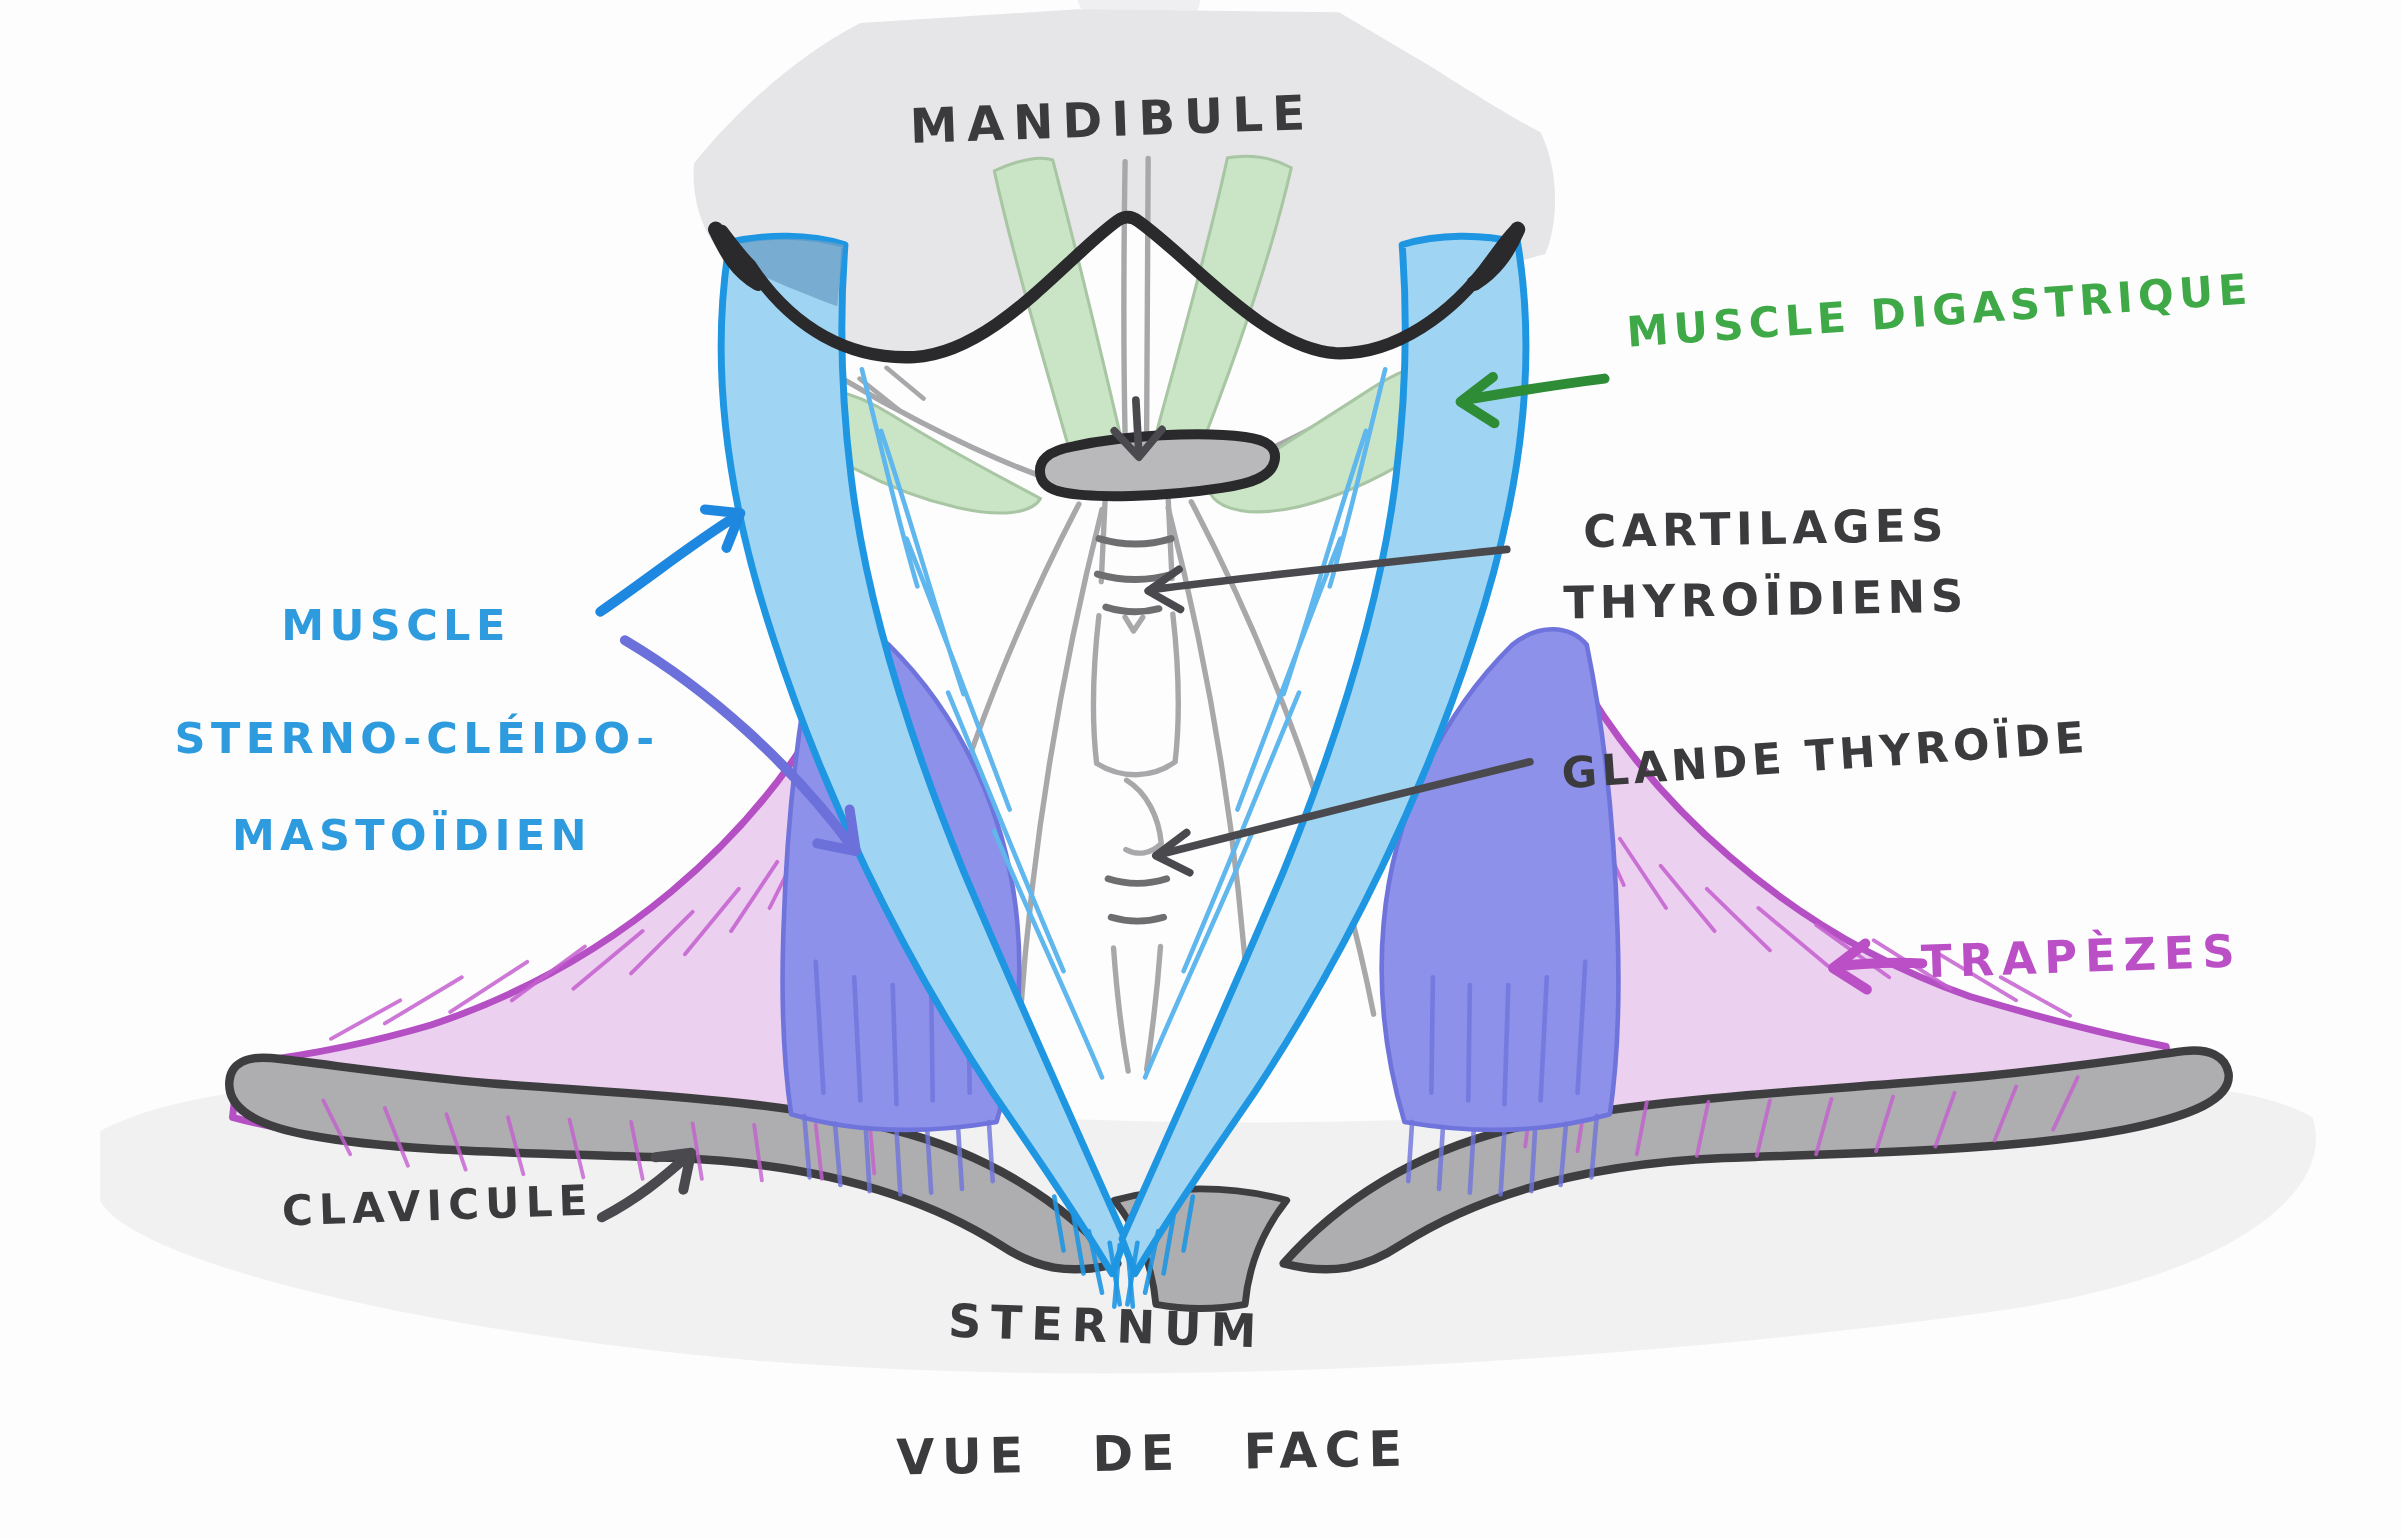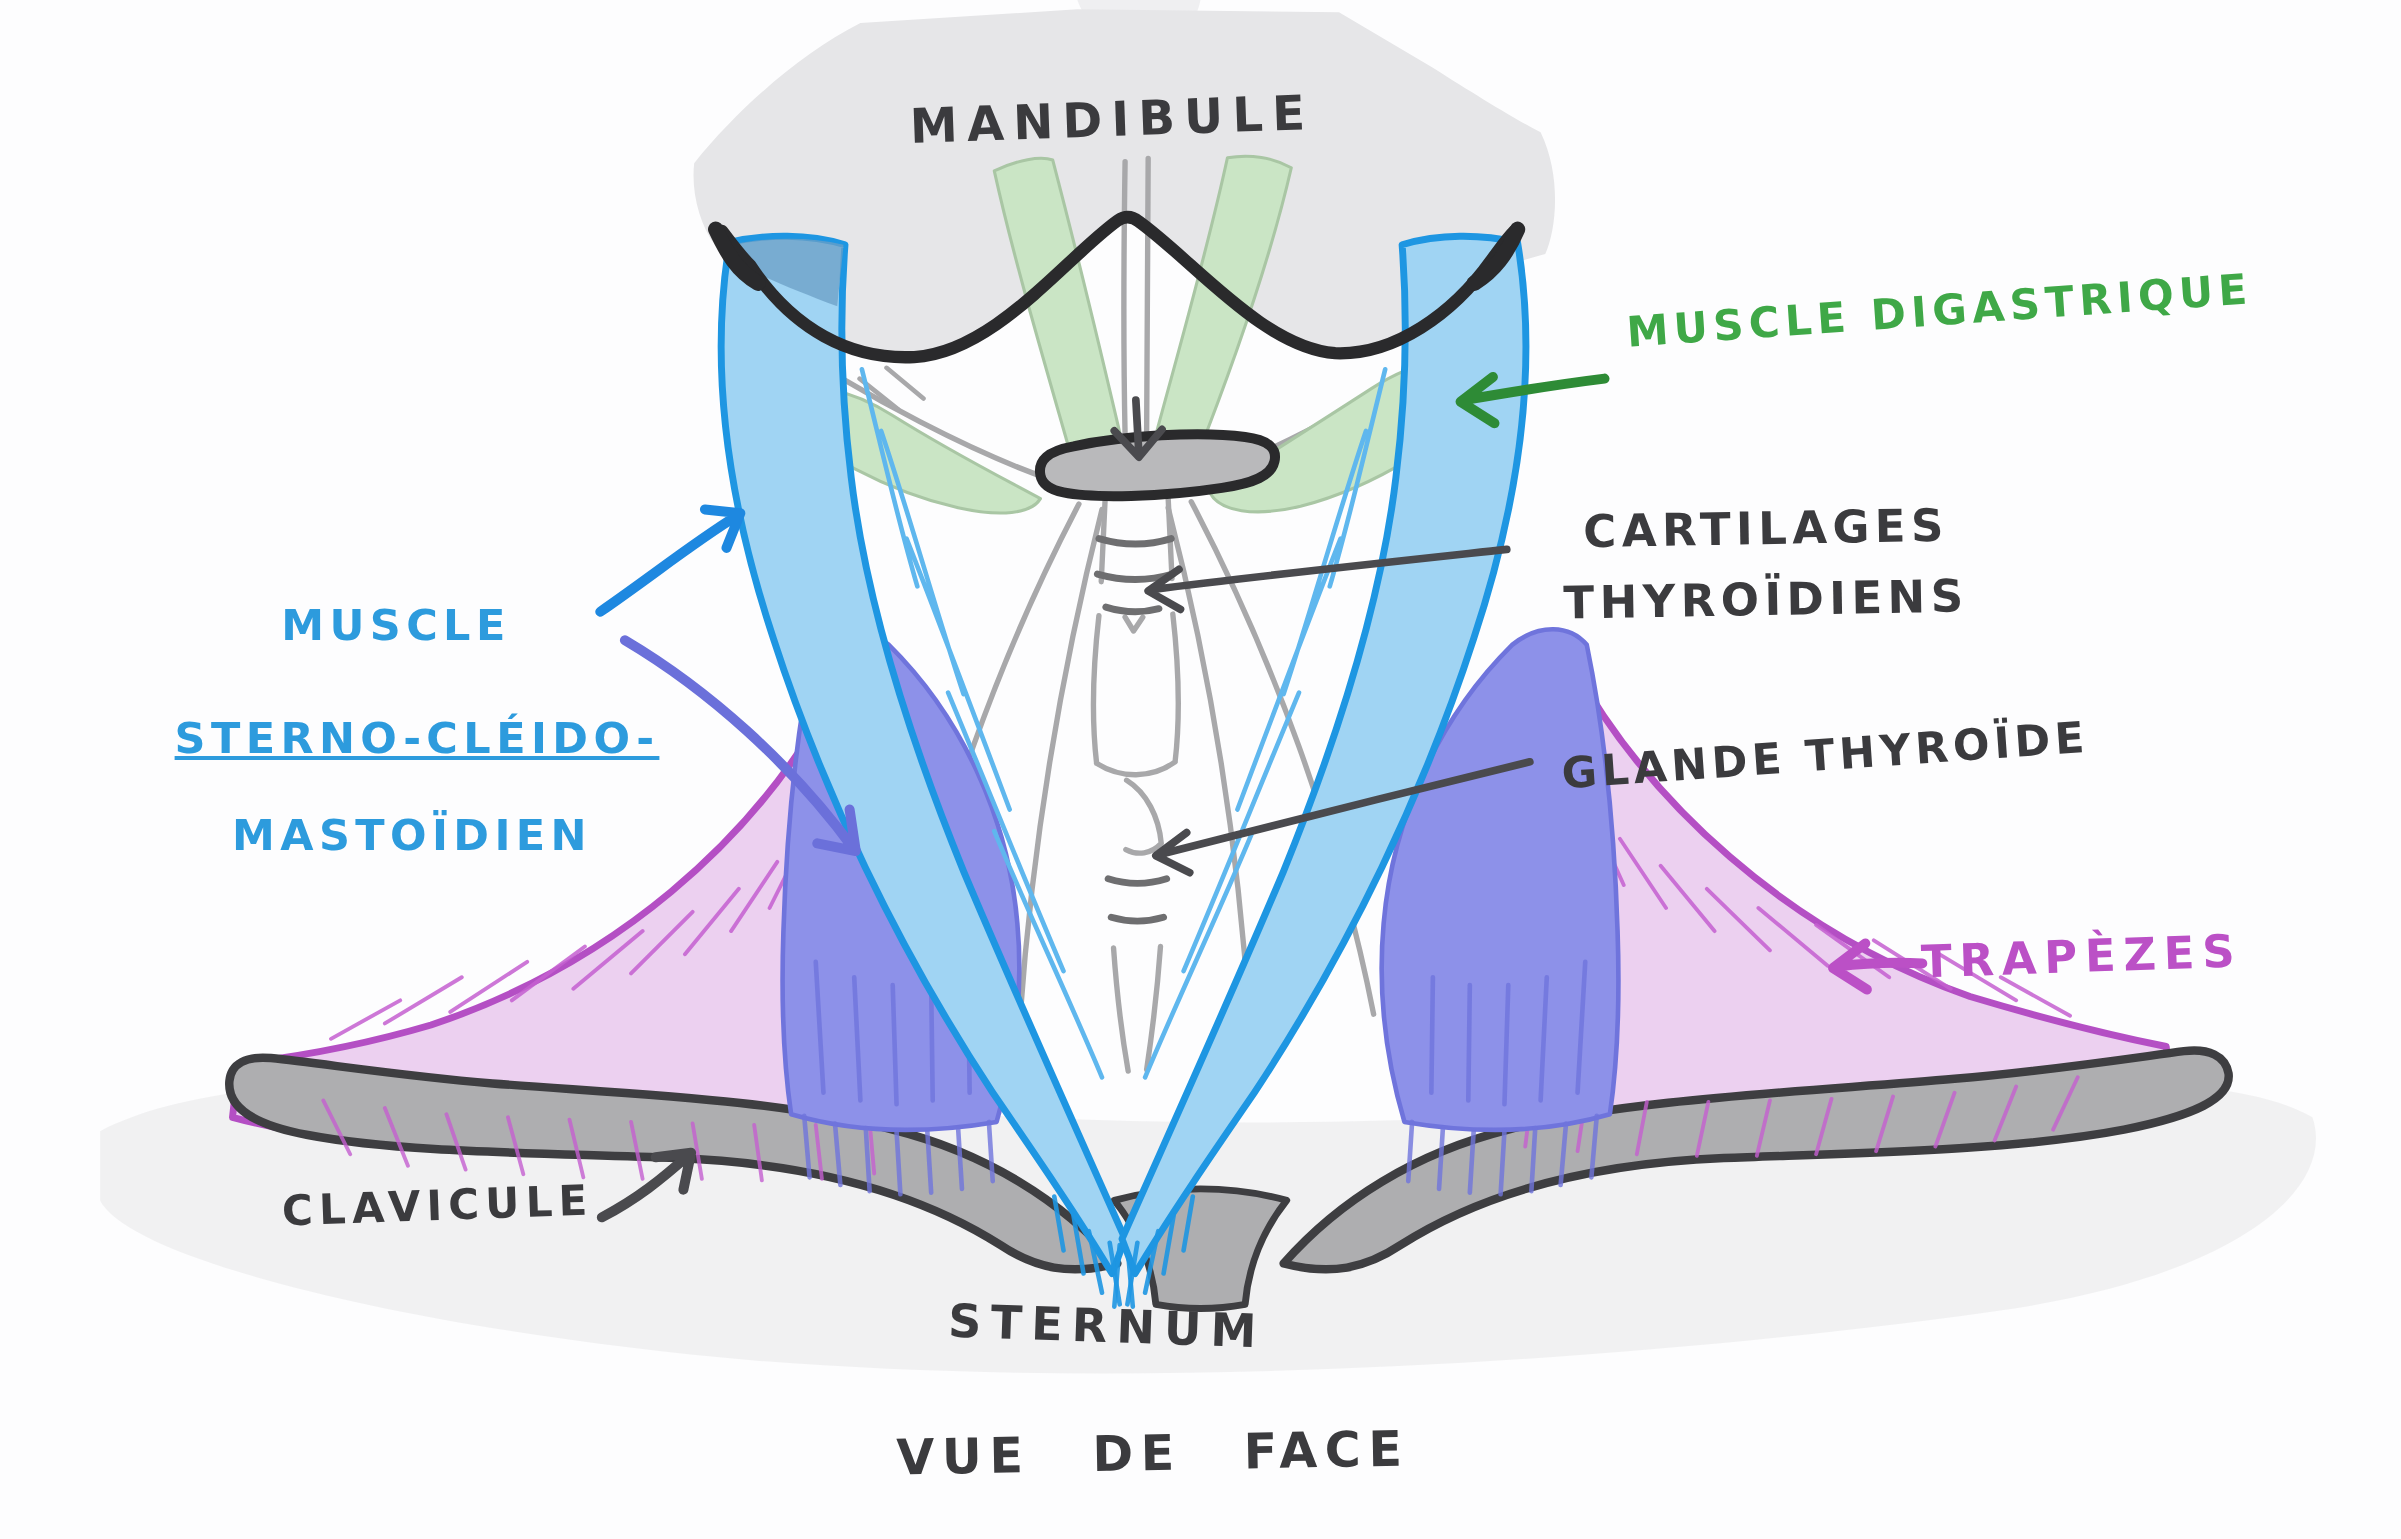--- a/index.html
+++ b/index.html
@@ -201,21 +201,21 @@
 
   <div class="label" style="left:1112px;top:91px;transform:translateX(-50%) rotate(-2deg);font-size:48px;letter-spacing:9.2px;color:var(--label-dark);">MANDIBULE</div>
 
   <div class="label" style="left:1626px;top:286px;transform:rotate(-4deg);font-size:42px;letter-spacing:5.4px;color:var(--label-green);">MUSCLE DIGASTRIQUE</div>
 
 
   <div class="label" style="left:1766px;top:502px;transform:translateX(-50%) rotate(-1deg);font-size:45px;letter-spacing:5.4px;color:var(--label-dark);">CARTILAGES</div>
   <div class="label" style="left:1766px;top:573px;transform:translateX(-50%) rotate(-1deg);font-size:45px;letter-spacing:5.4px;color:var(--label-dark);">THYROÏDIENS</div>
 
   <div class="label" style="left:396px;top:600px;transform:translateX(-50%);font-size:43px;letter-spacing:5.4px;color:var(--label-blue);">MUSCLE</div>
-  <div class="label" style="left:417px;top:713px;transform:translateX(-50%);font-size:43px;letter-spacing:5.4px;color:var(--label-blue);text-decoration:underline;">STERNO-CLÉIDO-</div>
+  <div class="label" style="left:417px;top:713px;transform:translateX(-50%);font-size:43px;letter-spacing:5.4px;color:var(--label-blue);">STERNO-CLÉIDO-</div>
   <div class="label" style="left:412px;top:810px;transform:translateX(-50%);font-size:43px;letter-spacing:5.4px;color:var(--label-blue);">MASTOÏDIEN</div>
 
   <div class="label" style="left:1561px;top:730px;transform:rotate(-4deg);font-size:43px;letter-spacing:4.6px;color:var(--label-dark);">GLANDE THYROÏDE</div>
 
   <div class="label" style="left:1921px;top:930px;transform:rotate(-2deg);font-size:45px;letter-spacing:7.7px;color:var(--label-magenta);">TRAPÈZES</div>
 
   <div class="label" style="left:282px;top:1181px;transform:rotate(-2deg);font-size:42px;letter-spacing:6.2px;color:var(--label-dark);">CLAVICULE</div>
 
   <div class="label" style="left:1107px;top:1299px;transform:translateX(-50%) rotate(2deg);font-size:46px;letter-spacing:9.2px;color:var(--label-dark);">STERNUM</div>
 

